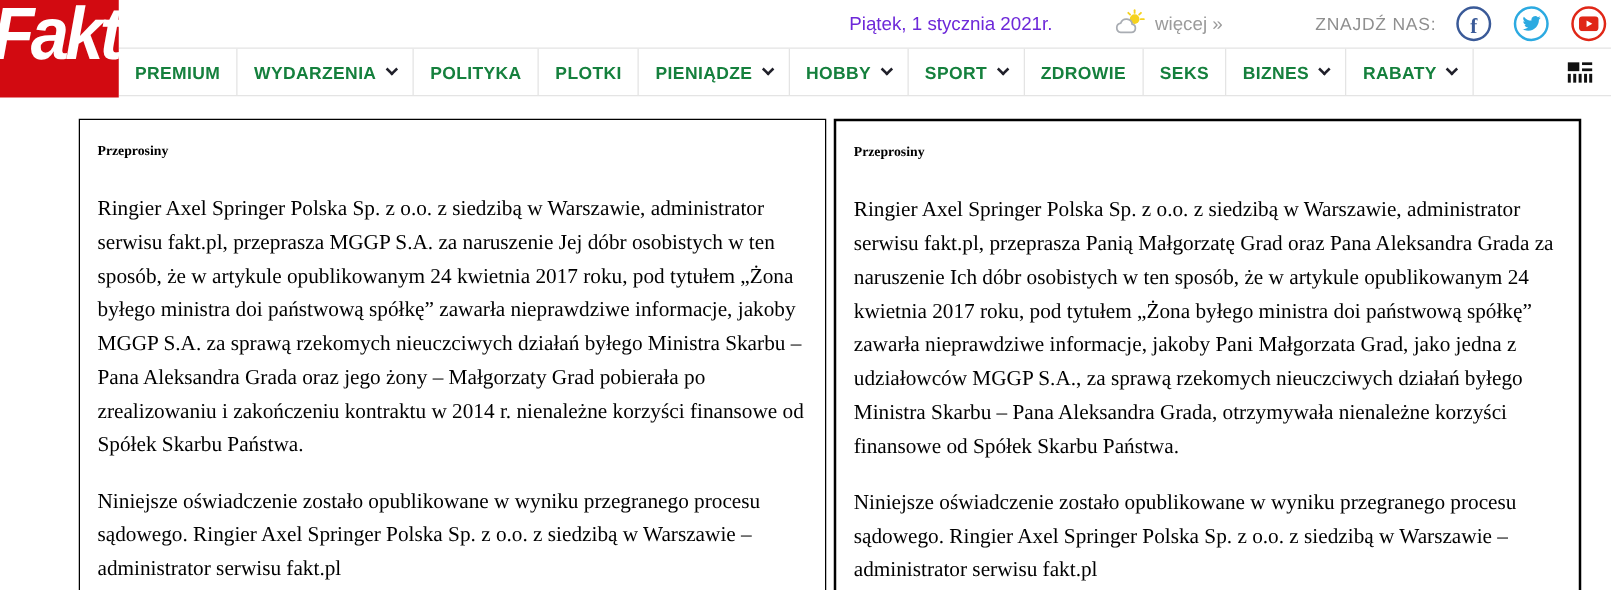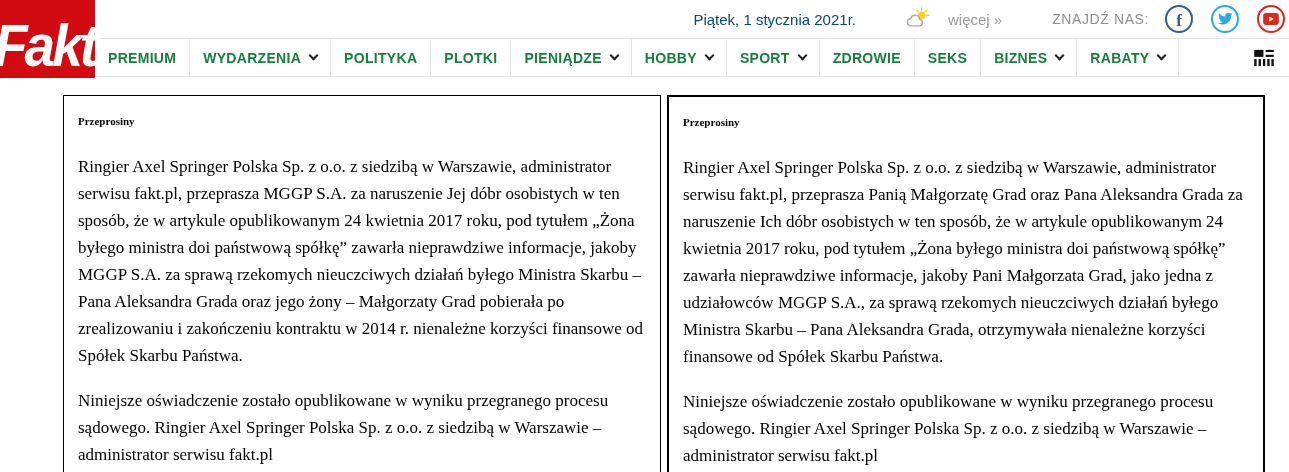--- a/index.html
+++ b/index.html
@@ -10,39 +10,39 @@
     font-family: "Liberation Sans", sans-serif;
     position: relative;
     overflow: hidden;
   }
 
   
   .logo {
     position: absolute; left: 0; top: 0;
     width: 95px; height: 78px;
     background: var(--brand_red, #d20a11);
-    display: flex; align-items: flex-end; justify-content: center;
+    display: flex; align-items: flex-start; justify-content: center;
     cursor: pointer; z-index: 5;
   }
   .logo span {
     color: #fff; font-size: 55px; font-weight: 800; font-style: italic;
     letter-spacing: -3px; line-height: 1; padding-right: 6px; padding-bottom: 4px;
     transform: scaleY(1.08);
   }
 
   
   .topbar {
     height: 38px; padding-left: 110px; padding-right: 4px;
     display: flex; align-items: center;
   }
   .topbar .spacer { flex: 1; }
-  .date { color: #0c4a6e; font-size: 15px; margin-right: 48px; }
-  .weather { display: flex; align-items: center; gap: 16px; margin-right: 50px; }
+  .date { color: #6d28d9; font-size: 15px; margin-right: 48px; }
+  .weather { display: flex; align-items: center; gap: 6px; margin-right: 50px; }
   .weather-more { color: #9b9b9b; font-size: 15px; cursor: pointer; }
-  .findus { color: #8f8f8f; font-size: 14px; letter-spacing: 0.6px; margin-right: 16px; }
+  .findus { color: #8f8f8f; font-size: 14px; letter-spacing: 0.6px; margin-right: 16px; margin-left: 24px; }
   .social { display: flex; align-items: center; gap: 18px; }
   .circle {
     width: 28px; height: 28px; border-radius: 50%;
     border: 2px solid; display: flex; align-items: center; justify-content: center;
     cursor: pointer; background: #fff;
   }
   .circle.fb { border-color: var(--facebook, #3a5a98); }
   .circle.fb .f-glyph {
     color: var(--facebook, #3a5a98); font-weight: bold; font-size: 17px;
     line-height: 1; font-family: "Liberation Serif", serif; margin-top: 2px;

